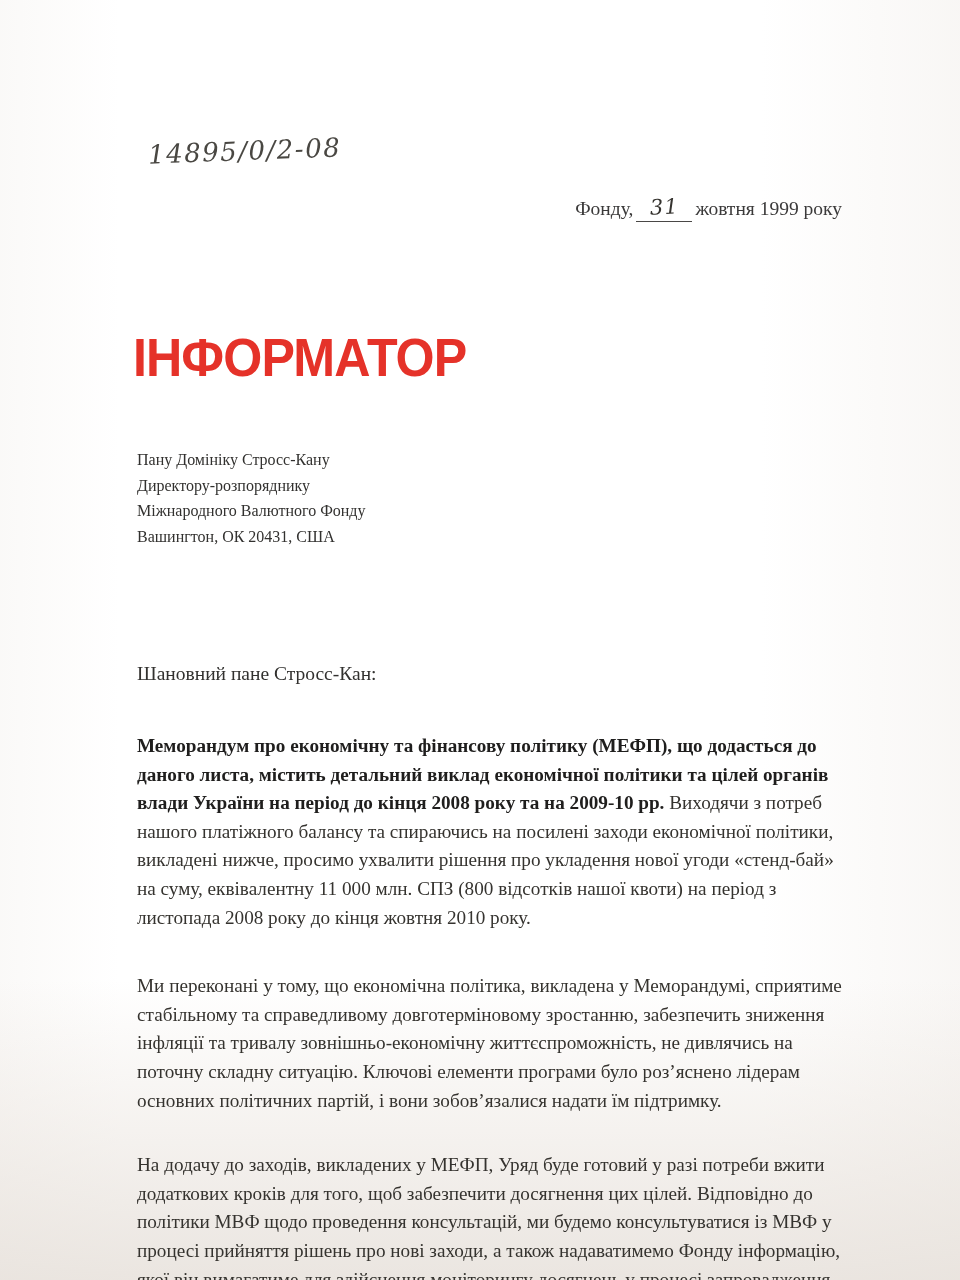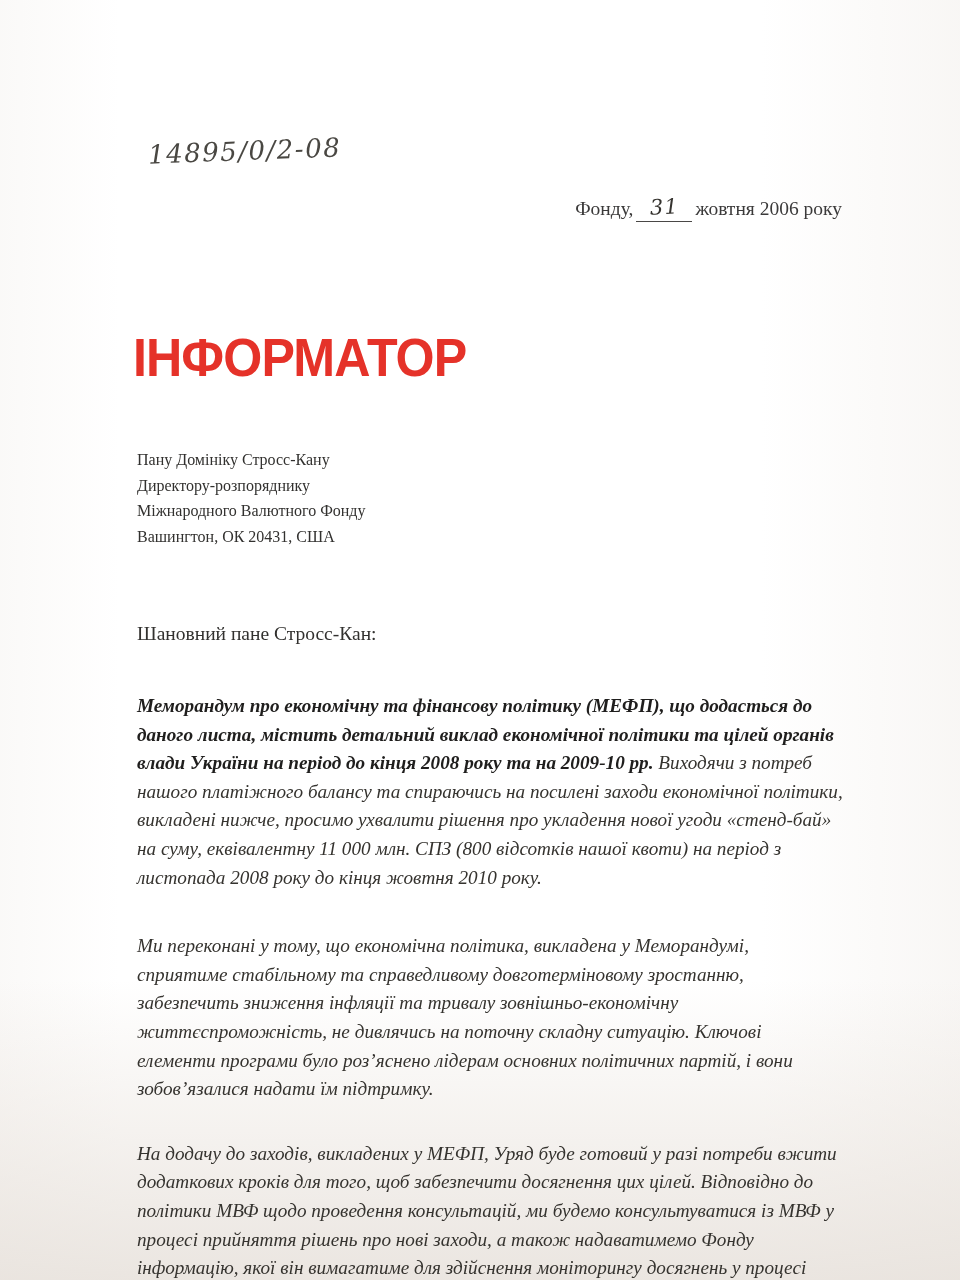--- a/index.html
+++ b/index.html
@@ -115,33 +115,32 @@
   }
 
   .addressee {
     font-size: 16px;
     line-height: 25.5px;
     white-space: pre-line;
     color: #32312f;
   }
 
   .salutation {
-    margin-top: 72px;
+    margin-top: 112px;
     font-size: 19.5px;
     line-height: 26px;
     color: #32312f;
   }
 
   .para {
     margin-top: 42px;
     font-size: 19.2px;
     line-height: 28.6px;
     text-align: left;
     color: #35332f;
-    font-style: italic;
   }
   .para.p1 { margin-top: 45px; }
   .para.p2 { margin-top: 40px; }
   .para.p3 { margin-top: 36px; }
 
   .para b,
   .para .lead {
     font-weight: bold;
     color: #1f1e1d;
   }
@@ -151,21 +150,21 @@
 
 <div id="page">
 
   <div id="paper-tint-left"></div>
   <div id="paper-tint-right"></div>
   <div id="paper-tint-bottom"></div>
 
   <div id="ref-number">14895/0/2-08</div>
 
   <div id="date-line">
-    <span class="city">Фонду,</span><span class="day-blank"><span class="day-handwritten">31</span></span><span class="rest">жовтня 2006 року</span>
+    <span class="city">Фонду,</span><span class="day-blank"><span class="day-handwritten">31</span></span><span class="rest">жовтня 1999 року</span>
   </div>
 
   <div id="logo">ІНФОРМАТОР</div>
 
   <div id="letter-body">
 
     <div class="addressee">Пану Домініку Стросс-Кану
 Директору-розпоряднику
 Міжнародного Валютного Фонду
 Вашингтон, ОК 20431, США</div>

